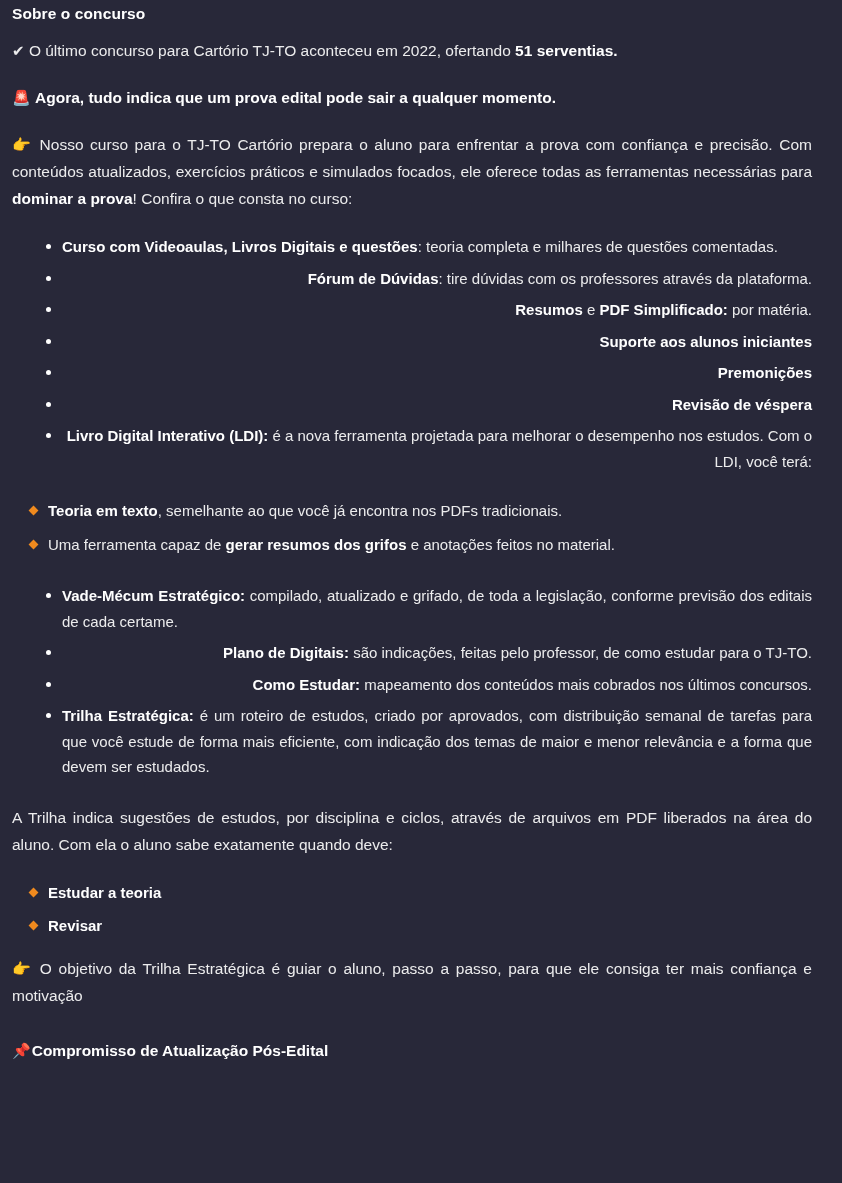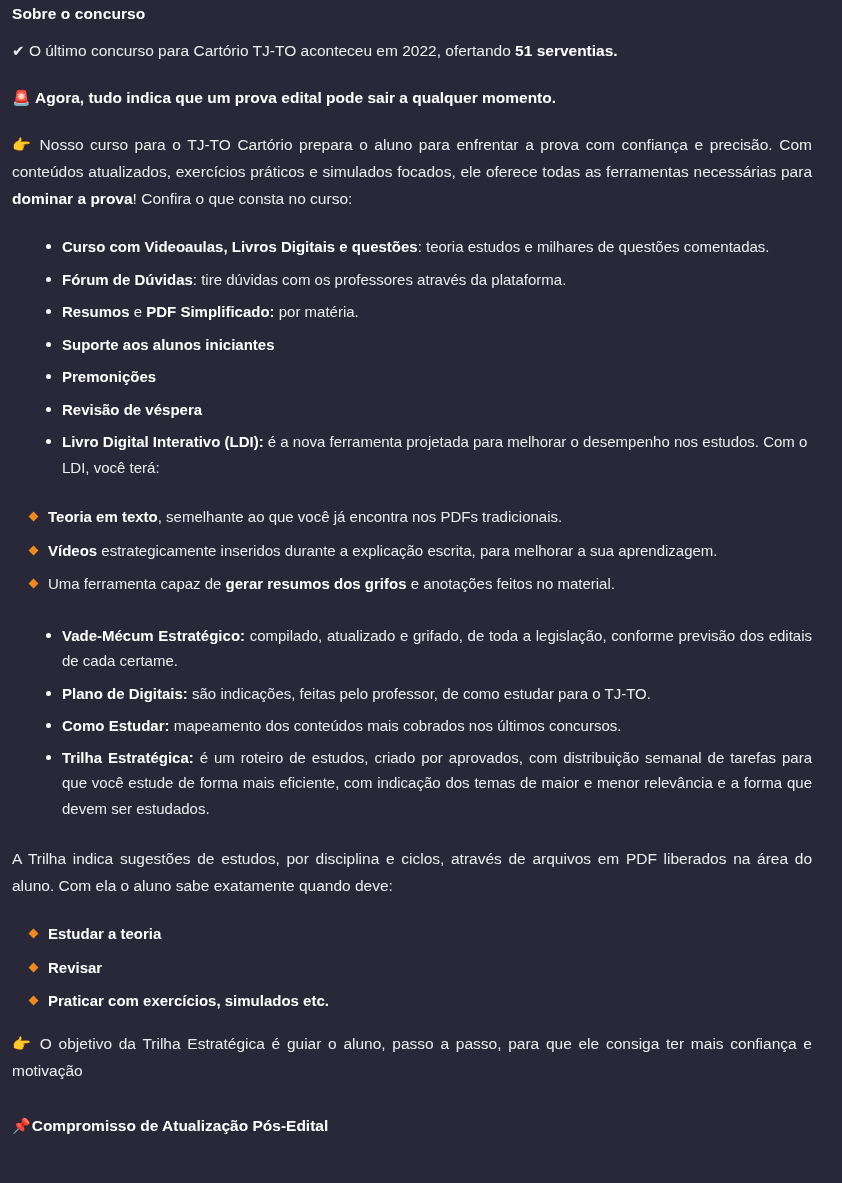--- a/index.html
+++ b/index.html
@@ -66,21 +66,21 @@
   ul.dot-list > li::before {
     content: "";
     position: absolute;
     left: 0;
     top: 10px;
     width: 5px;
     height: 5px;
     border-radius: 50%;
     background: #ffffff;
   }
-  ul.dot-list > li.no-justify { text-align: left; margin-top: 7px; }
+  ul.dot-list > li.no-justify { text-align: right; }
 
   ul.diamond-list {
     list-style: none;
     margin: 0 0 16px 0;
     padding: 0 0 0 8px;
   }
   ul.diamond-list > li {
     position: relative;
     font-size: 15px;
     line-height: 25.5px;
@@ -125,54 +125,52 @@
   <p class="para tight">
     <span class="emoji">🚨</span>
     <b>Agora, tudo indica que um prova edital pode sair a qualquer momento.</b>
   </p>
 
   <p class="para">
     <span class="emoji">👉</span><span> Nosso curso para o TJ-TO Cartório prepara o aluno para enfrentar a prova com confiança e precisão. Com conteúdos atualizados, exercícios práticos e simulados focados, ele oferece todas as ferramentas necessárias para </span><b>dominar a prova</b><span>! Confira o que consta no curso:</span>
   </p>
 
   <ul class="dot-list">
-    <li><b>Curso com Videoaulas, Livros Digitais e questões</b><span>: teoria estudos e milhares de questões comentadas.</span></li>
+    <li><b>Curso com Videoaulas, Livros Digitais e questões</b><span>: teoria completa e milhares de questões comentadas.</span></li>
     <li class="no-justify"><b>Fórum de Dúvidas</b><span>: tire dúvidas com os professores através da plataforma.</span></li>
     <li class="no-justify"><b>Resumos</b><span> e </span><b>PDF Simplificado:</b><span> por matéria.</span></li>
     <li class="no-justify"><b>Suporte aos alunos iniciantes</b><span></span></li>
     <li class="no-justify"><b>Premonições</b><span></span></li>
     <li class="no-justify"><b>Revisão de véspera</b><span></span></li>
     <li class="no-justify"><b>Livro Digital Interativo (LDI):</b><span> é a nova ferramenta projetada para melhorar o desempenho nos estudos. Com o LDI, você terá:</span></li>
   </ul>
 
   <div class="spacer-sm"></div>
 
   <ul class="diamond-list">
     <li><b>Teoria em texto</b><span>, semelhante ao que você já encontra nos PDFs tradicionais.</span></li>
-    <li><b>Vídeos</b><span> estrategicamente inseridos durante a explicação escrita, para melhorar a sua aprendizagem.</span></li>
     <li><span>Uma ferramenta capaz de </span><b>gerar resumos dos grifos</b><span> e anotações feitos no material.</span></li>
   </ul>
 
   <div class="spacer-sm"></div>
 
   <ul class="dot-list">
     <li><b>Vade-Mécum Estratégico:</b><span> compilado, atualizado e grifado, de toda a legislação, conforme previsão dos editais de cada certame.</span></li>
     <li class="no-justify"><b>Plano de Digitais:</b><span> são indicações, feitas pelo professor, de como estudar para o TJ-TO.</span></li>
     <li class="no-justify"><b>Como Estudar:</b><span> mapeamento dos conteúdos mais cobrados nos últimos concursos.</span></li>
     <li><b>Trilha Estratégica:</b><span> é um roteiro de estudos, criado por aprovados, com distribuição semanal de tarefas para que você estude de forma mais eficiente, com indicação dos temas de maior e menor relevância e a forma que devem ser estudados.</span></li>
   </ul>
 
   <div class="spacer-sm"></div>
 
   <p class="para">A Trilha indica sugestões de estudos, por disciplina e ciclos, através de arquivos em PDF liberados na área do aluno. Com ela o aluno sabe exatamente quando deve:</p>
 
   <ul class="diamond-list">
     <li><b>Estudar a teoria</b></li>
     <li><b>Revisar</b></li>
-    <li><b>Praticar com exercícios, simulados etc.</b></li>
   </ul>
 
   <p class="para">
     <span class="emoji">👉</span><span> O objetivo da Trilha Estratégica é guiar o aluno, passo a passo, para que ele consiga ter mais confiança e motivação</span>
   </p>
 
   <div class="spacer-sm"></div>
 
   <h3 class="pin-title">
     <span class="emoji">📌</span><span>Compromisso de Atualização Pós-Edital</span>

